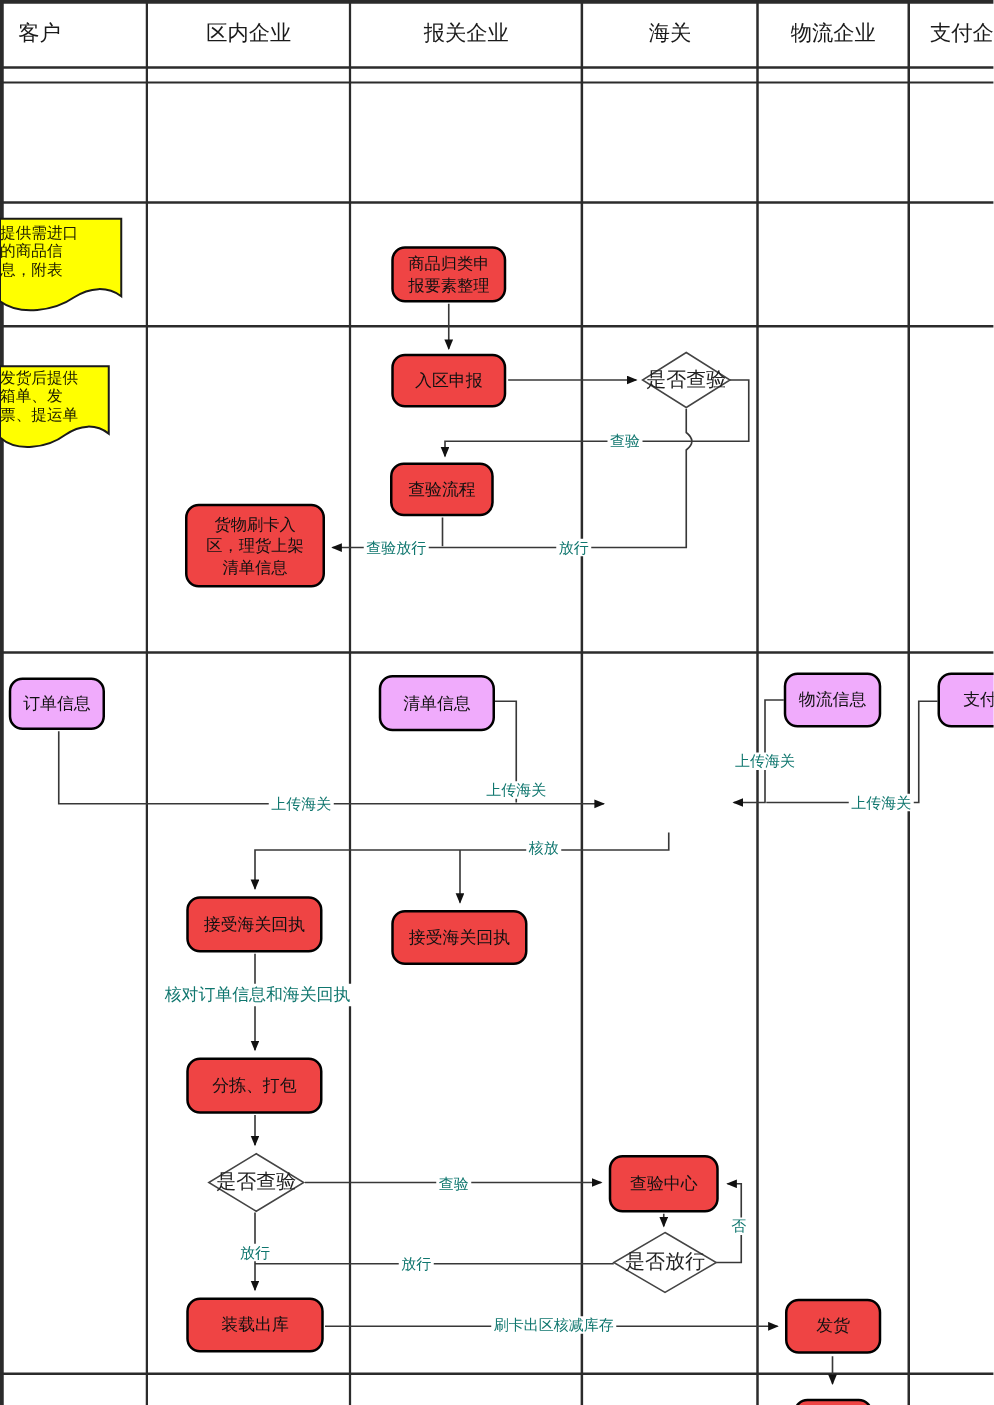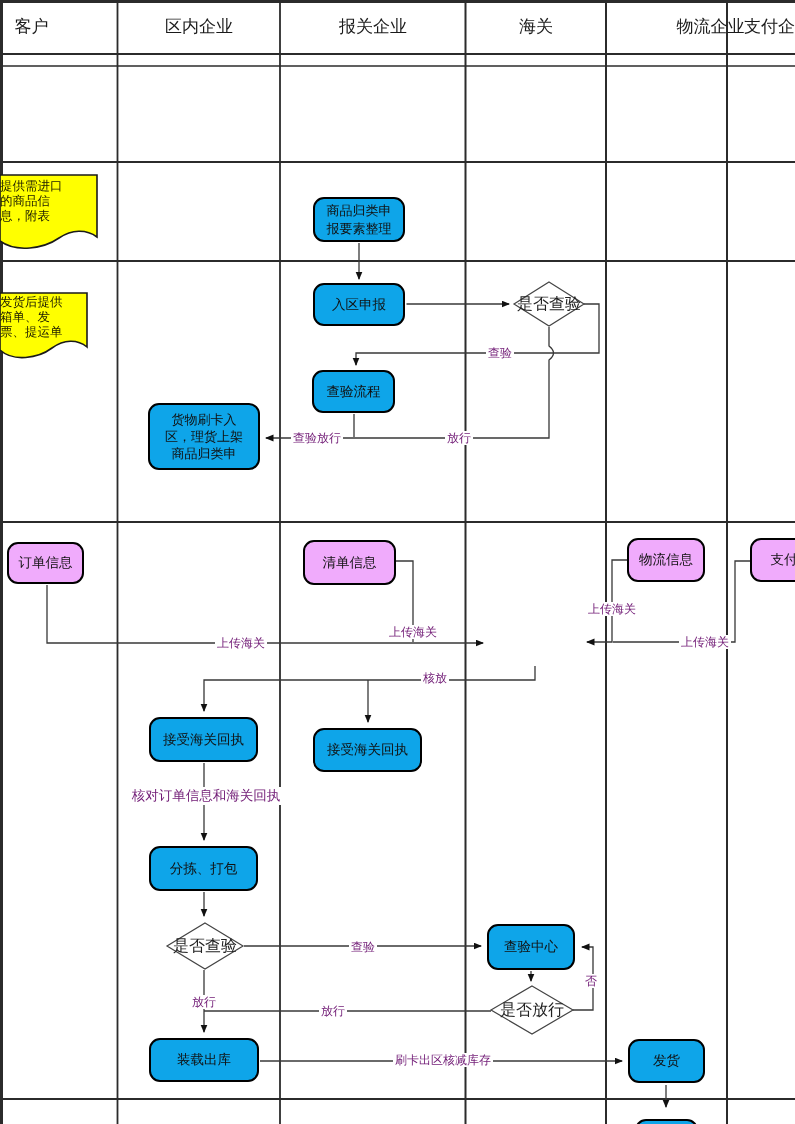--- a/index.html
+++ b/index.html
@@ -3,30 +3,30 @@
 <meta charset="utf-8">
 <style>
   html,body{margin:0;padding:0;background:#fff;}
   .canvas{
     position:relative;width:795px;height:1124px;background:#ffffff;overflow:hidden;
     font-family:"Liberation Serif","DejaVu Serif",serif;color:#111;
   }
   svg.layer{position:absolute;left:0;top:0;width:795px;height:1124px;}
   .hdr{position:absolute;top:16px;height:22px;line-height:22px;font-size:17px;text-align:center;color:#1a1a1a;}
   .box{
-    position:absolute;background:#0ea5e9;border:2.2px solid #000;border-radius:11px;
+    position:absolute;background:#ef4444;border:2.2px solid #000;border-radius:11px;
     display:flex;align-items:center;justify-content:center;text-align:center;
     white-space:pre-line;font-size:13.5px;line-height:1.32;box-sizing:border-box;
   }
   .cyan{background:#f0abfc;border-width:2.5px;}
   .small{font-size:13px;}
   .note-text{position:absolute;font-size:12.5px;line-height:15px;white-space:pre-line;color:#1c1c00;}
   .elabel{
     position:absolute;transform:translate(-50%,-50%);background:#ffffff;
-    font-size:12px;line-height:14px;padding:0 2px;white-space:nowrap;color:#701a75;
+    font-size:12px;line-height:14px;padding:0 2px;white-space:nowrap;color:#0f766e;
   }
   .big-elabel{font-size:13.5px;padding:2px 4px;}
   .dlabel{position:absolute;transform:translate(-50%,-50%);font-size:16px;white-space:nowrap;color:#222;}
 </style>
 </head>
 <body>
 
 <div class="canvas">
 
   <svg class="layer" viewBox="0 0 795 1124">
@@ -84,42 +84,42 @@
       <polygon fill="#ffffff" points="549,282 584,304 549,326 514,304"></polygon>
       <polygon fill="#ffffff" points="205,923 243,946 205,969 167,946"></polygon>
       <polygon fill="#ffffff" points="532,986 573,1010 532,1034 491,1010"></polygon>
     </g>
   </svg>
 
   <div class="hdr" style="left:0;width:63px;">客户</div>
   <div class="hdr" style="left:118px;width:162px;">区内企业</div>
   <div class="hdr" style="left:280px;width:186px;">报关企业</div>
   <div class="hdr" style="left:466px;width:140px;">海关</div>
-  <div class="hdr" style="left:606px;width:121px;padding-left:44px;">物流企业</div>
+  <div class="hdr" style="left:606px;width:121px;">物流企业</div>
   <div class="hdr" style="left:727px;width:102px;">支付企业</div>
 
   <div class="note-text" style="left:0;top:179px;width:95px;">提供需进口
 的商品信
 息，附表</div>
   <div class="note-text" style="left:0;top:295px;width:86px;">发货后提供
 箱单、发
 票、提运单</div>
 
   <div class="box cyan" style="left:7px;top:542px;width:77px;height:42px;">订单信息</div>
   <div class="box cyan" style="left:303px;top:540px;width:93px;height:45px;">清单信息</div>
   <div class="box cyan" style="left:627px;top:538px;width:78px;height:44px;">物流信息</div>
   <div class="box cyan" style="left:750px;top:538px;width:95px;height:44px;">支付信息</div>
 
   <div class="box small" style="left:313px;top:197px;width:92px;height:45px;">商品归类申
 报要素整理</div>
   <div class="box" style="left:313px;top:283px;width:92px;height:43px;">入区申报</div>
   <div class="box" style="left:312px;top:370px;width:83px;height:43px;">查验流程</div>
   <div class="box small" style="left:148px;top:403px;width:112px;height:67px;">货物刷卡入
 区，理货上架
-商品归类申</div>
+清单信息</div>
   <div class="box" style="left:149px;top:717px;width:109px;height:45px;">接受海关回执</div>
   <div class="box" style="left:313px;top:728px;width:109px;height:44px;">接受海关回执</div>
   <div class="box" style="left:149px;top:846px;width:109px;height:45px;">分拣、打包</div>
   <div class="box" style="left:487px;top:924px;width:88px;height:46px;">查验中心</div>
   <div class="box" style="left:149px;top:1038px;width:110px;height:44px;">装载出库</div>
   <div class="box" style="left:628px;top:1039px;width:77px;height:44px;">发货</div>
   <div class="box" style="left:635px;top:1119px;width:63px;height:34px;"></div>
 
   <div class="dlabel" style="left:549px;top:304px;">是否查验</div>
   <div class="dlabel" style="left:205px;top:946px;">是否查验</div>

